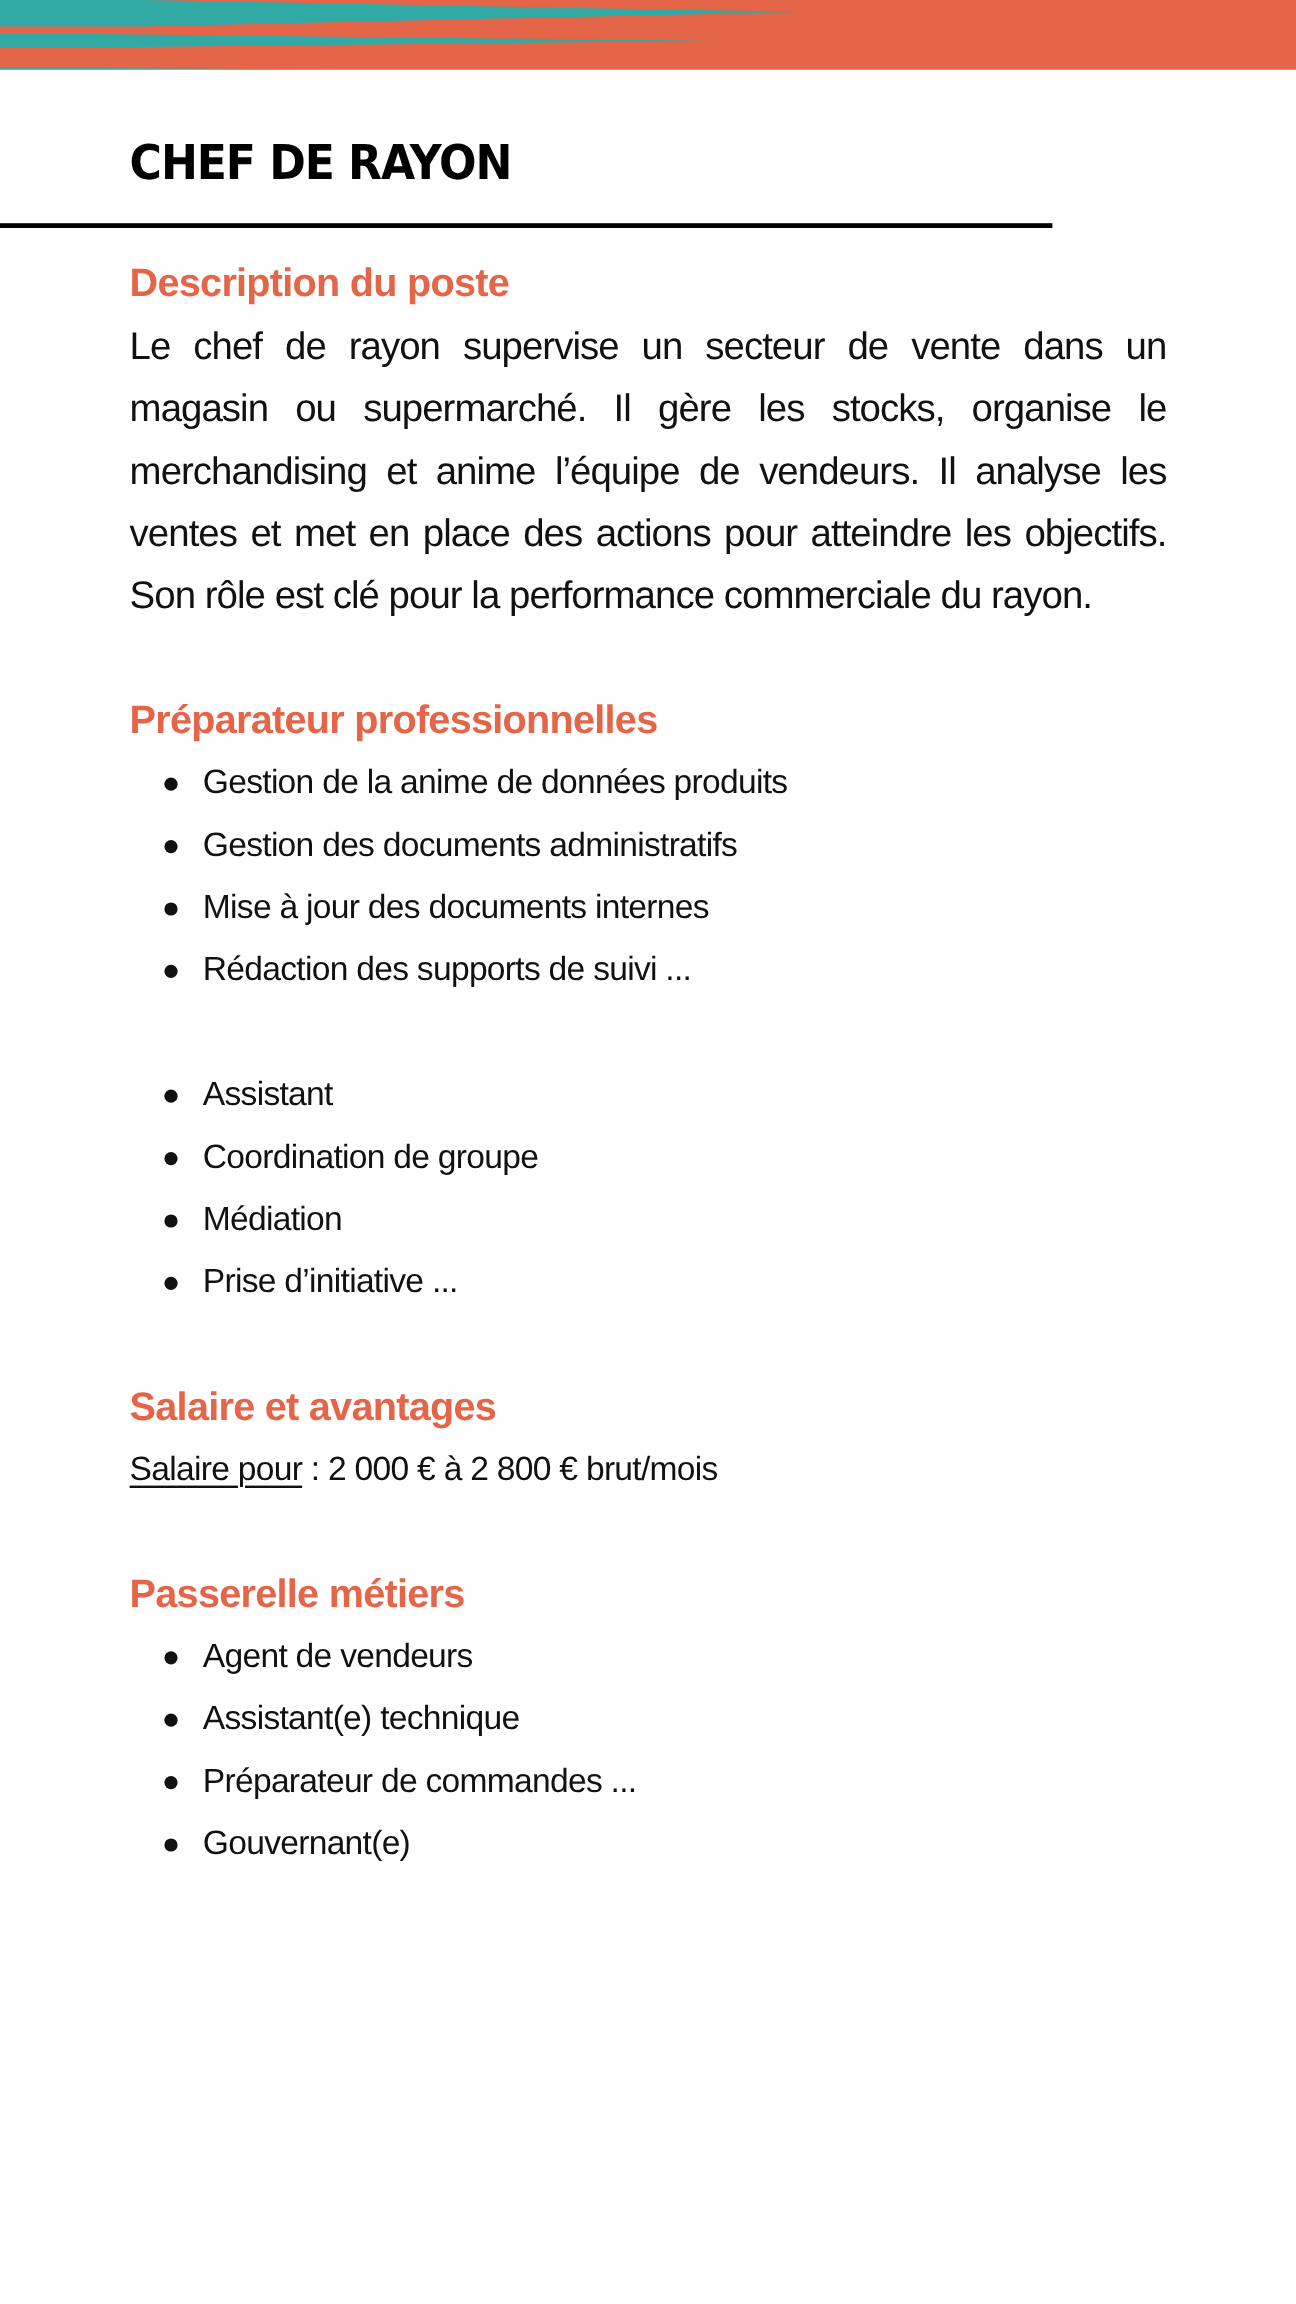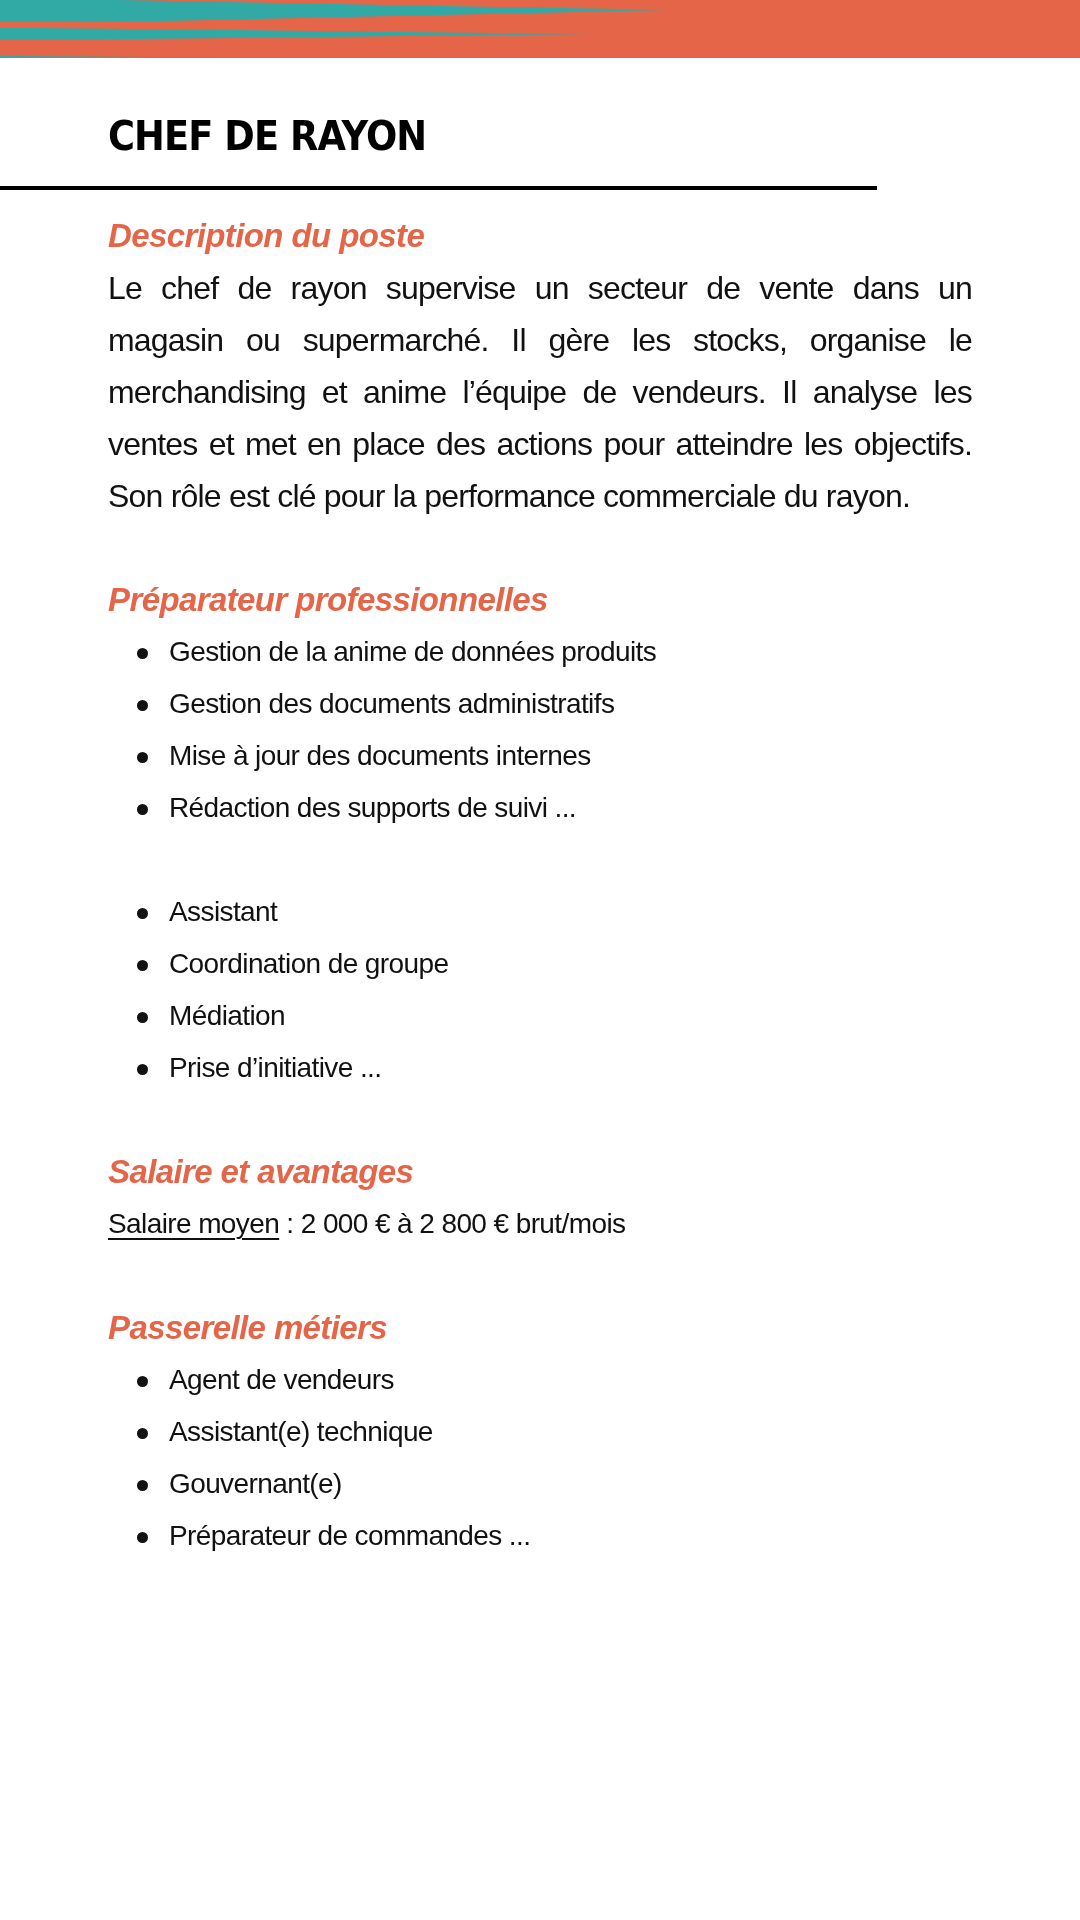--- a/index.html
+++ b/index.html
@@ -54,21 +54,20 @@
     }
     .section { margin: 0 0 52px 0; }
     .section h2 {
       margin: 0;
       font-family: "Liberation Sans", sans-serif;
       font-weight: bold;
       font-size: 33px;
       line-height: 52px;
       letter-spacing: -0.6px;
       color: #e46548;
-      font-style: italic;
     }
     .body-text {
       margin: 0;
       font-size: 32px;
       line-height: 52px;
       letter-spacing: -0.8px;
       text-align: justify;
       font-weight: normal;
       color: #111111;
     }
@@ -143,26 +142,26 @@
     <ul class="items">
       <li><span class="dot"></span><span>Assistant</span></li>
       <li><span class="dot"></span><span>Coordination de groupe</span></li>
       <li><span class="dot"></span><span>Médiation</span></li>
       <li><span class="dot"></span><span>Prise d’initiative ...</span></li>
     </ul>
   </section>
 
   <section class="section">
     <h2>Salaire et avantages</h2>
-    <p class="kv-line"><span class="key">Salaire moyen</span><span> : 2 000 € à 2 800 € brut/mois</span></p>
+    <p class="kv-line"><span class="key">Salaire pour</span><span> : 2 000 € à 2 800 € brut/mois</span></p>
   </section>
 
   <section class="section">
     <h2>Passerelle métiers</h2>
     <ul class="items">
       <li><span class="dot"></span><span>Agent de vendeurs</span></li>
       <li><span class="dot"></span><span>Assistant(e) technique</span></li>
+      <li><span class="dot"></span><span>Préparateur de commandes ...</span></li>
       <li><span class="dot"></span><span>Gouvernant(e)</span></li>
-      <li><span class="dot"></span><span>Préparateur de commandes ...</span></li>
     </ul>
   </section>
 
 </div>
 
 </body></html>

